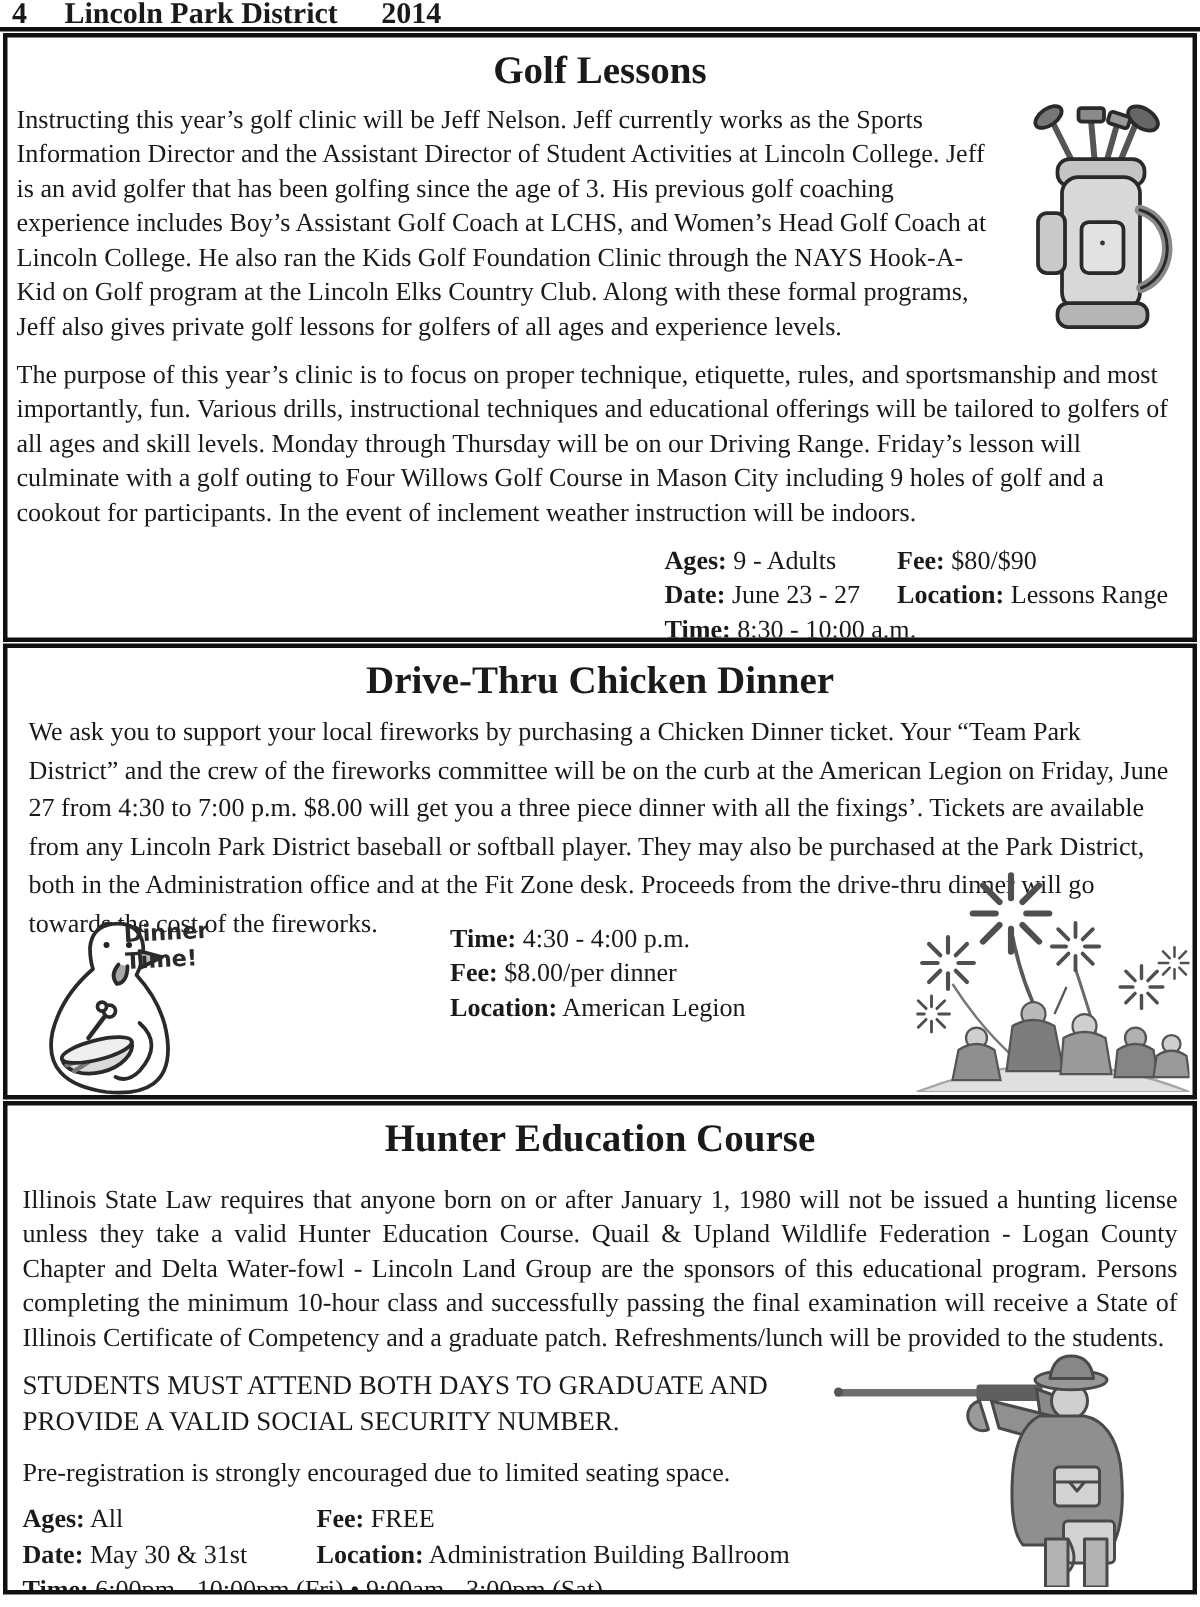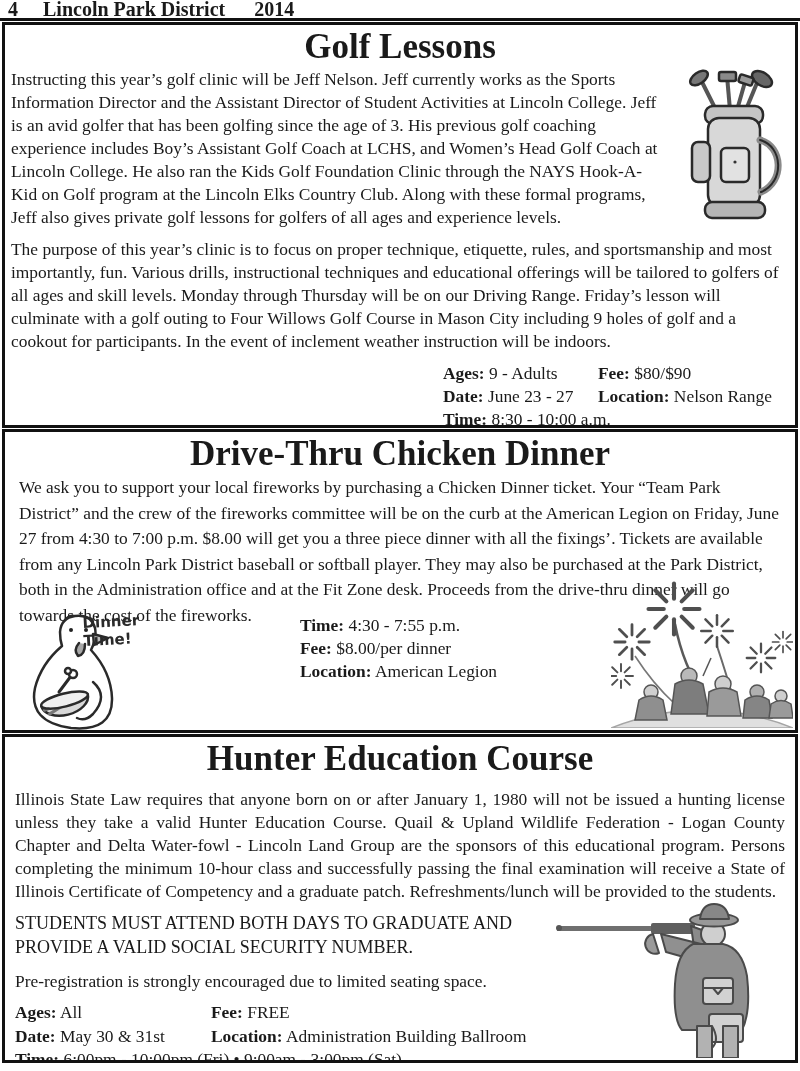--- a/index.html
+++ b/index.html
@@ -35,21 +35,21 @@
     overflow: hidden;
     background: #fff;
   }
   #golf-section    { height: 406px; }
   #chicken-section { height: 304px; }
   #hunter-section  { height: 329px; }
 
   .sec-title {
     text-align: center;
     font-weight: bold;
-    font-size: 35px;
+    font-size: 26px;
     line-height: 36px;
     margin: 4px 0 3px 0;
   }
 
   
   .golf-body { padding: 0 6px; }
   .golf-bag-float { float: right; width: 116px; height: 158px; margin: 0 0 4px 8px; }
   .golf-body p { margin: 0 0 9px 0; }
   .golf-info {
     margin-left: 432px;
@@ -123,21 +123,21 @@
         </g>
       </svg>
     </span>
     <p>Instructing this year’s golf clinic will be Jeff Nelson. Jeff currently works as the Sports Information Director and the Assistant Director of Student Activities at Lincoln College. Jeff is an avid golfer that has been golfing since the age of 3. His previous golf coaching experience includes Boy’s Assistant Golf Coach at LCHS, and Women’s Head Golf Coach at Lincoln College. He also ran the Kids Golf Foundation Clinic through the NAYS Hook-A-Kid on Golf program at the Lincoln Elks Country Club. Along with these formal programs, Jeff also gives private golf lessons for golfers of all ages and experience levels.</p>
     <p>The purpose of this year’s clinic is to focus on proper technique, etiquette, rules, and sportsmanship and most importantly, fun. Various drills, instructional techniques and educational offerings will be tailored to golfers of all ages and skill levels. Monday through Thursday will be on our Driving Range. Friday’s lesson will culminate with a golf outing to Four Willows Golf Course in Mason City including 9 holes of golf and a cookout for participants. In the event of inclement weather instruction will be indoors.</p>
     <div class="golf-info">
       <div>
         <span class="info-cell-l"><b>Ages:</b> <span>9 - Adults</span></span><span><b>Fee:</b> <span>$80/$90</span></span>
       </div>
       <div>
-        <span class="info-cell-l"><b>Date:</b> <span>June 23 - 27</span></span><span><b>Location:</b> <span>Nelson Range</span></span>
+        <span class="info-cell-l"><b>Date:</b> <span>June 23 - 27</span></span><span><b>Location:</b> <span>Lessons Range</span></span>
       </div>
       <div>
         <b>Time:</b> <span>8:30 - 10:00 a.m.</span>
       </div>
     </div>
   </div>
 </div>
 
 <div class="section-box" id="chicken-section">
   <div class="sec-title">Drive-Thru Chicken Dinner</div>
@@ -161,21 +161,21 @@
           </g>
           <line x1="46" y1="82" x2="58" y2="66" stroke-width="3"></line>
           <circle cx="60" cy="64" r="4" fill="#fff"></circle>
           <circle cx="55" cy="61" r="3" fill="#fff"></circle>
           <path d="M80 72 q16 14 0 32 q-8 8 -16 4" fill="none"></path>
         </g>
       </svg>
     </span>
     <span class="speech-bubble">Dinner Time!</span>
     <div class="chicken-info">
-      <div><b>Time:</b> <span>4:30 - 7:55 p.m.</span></div>
+      <div><b>Time:</b> <span>4:30 - 4:00 p.m.</span></div>
       <div><b>Fee:</b> <span>$8.00/per dinner</span></div>
       <div><b>Location:</b> <span>American Legion</span></div>
     </div>
     <span class="fireworks-art">
       <svg viewBox="0 0 182 148" width="182" height="148">
         <defs>
           <g id="bst" stroke="#4f4f4f" stroke-width="2.4" stroke-linecap="round">
             <line x1="0" y1="-6" x2="0" y2="-15"></line>
               <line x1="4.5" y1="-4.5" x2="11" y2="-11"></line>
             <line x1="6" y1="0" x2="15" y2="0"></line>

